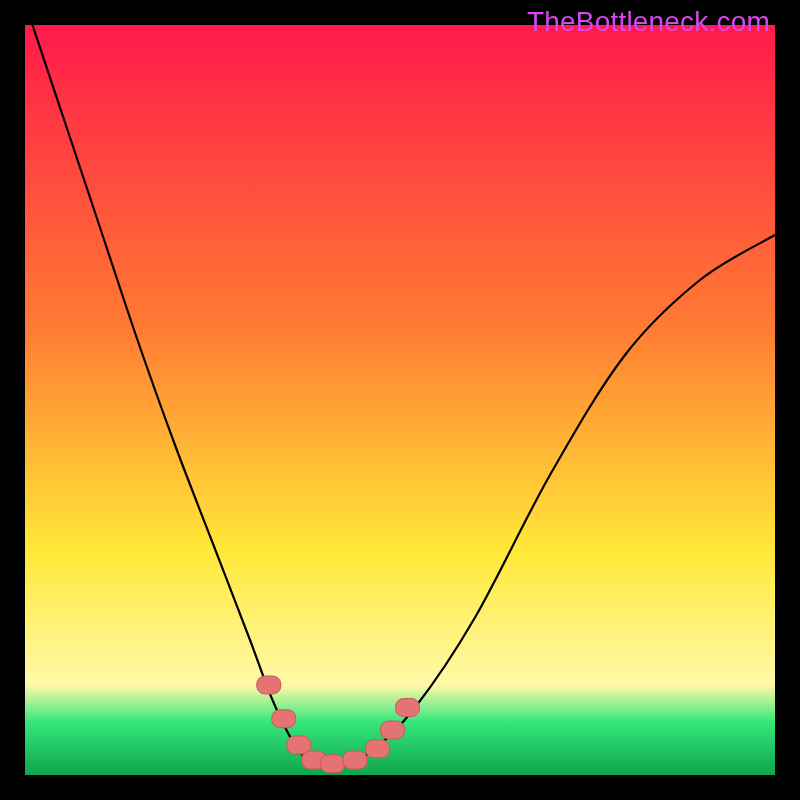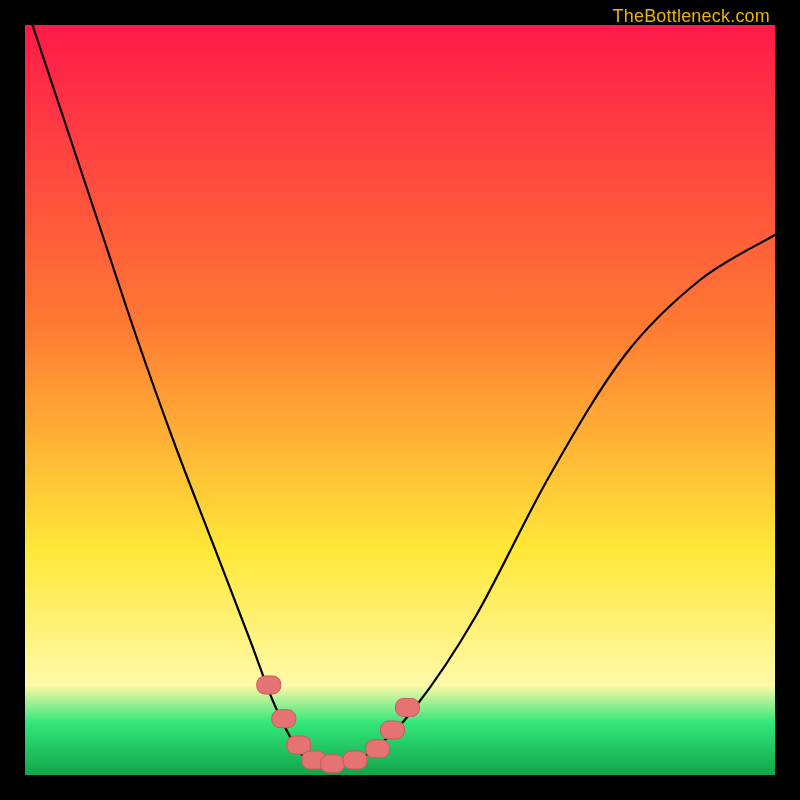--- a/index.html
+++ b/index.html
@@ -25,22 +25,22 @@
     top: 25px;
     left: 25px;
     width: 750px;
     height: 750px;
     overflow: hidden;
   }
   .watermark {
     position: absolute;
     top: 6px;
     right: 30px;
-    color: #eab308;
-    font-size: 18px;
+    color: #d946ef;
+    font-size: 28px;
     font-weight: 500;
     z-index: 10;
     letter-spacing: 0.2px;
   }
   svg {
     display: block;
   }
 </style>
 </head>
 <body>

